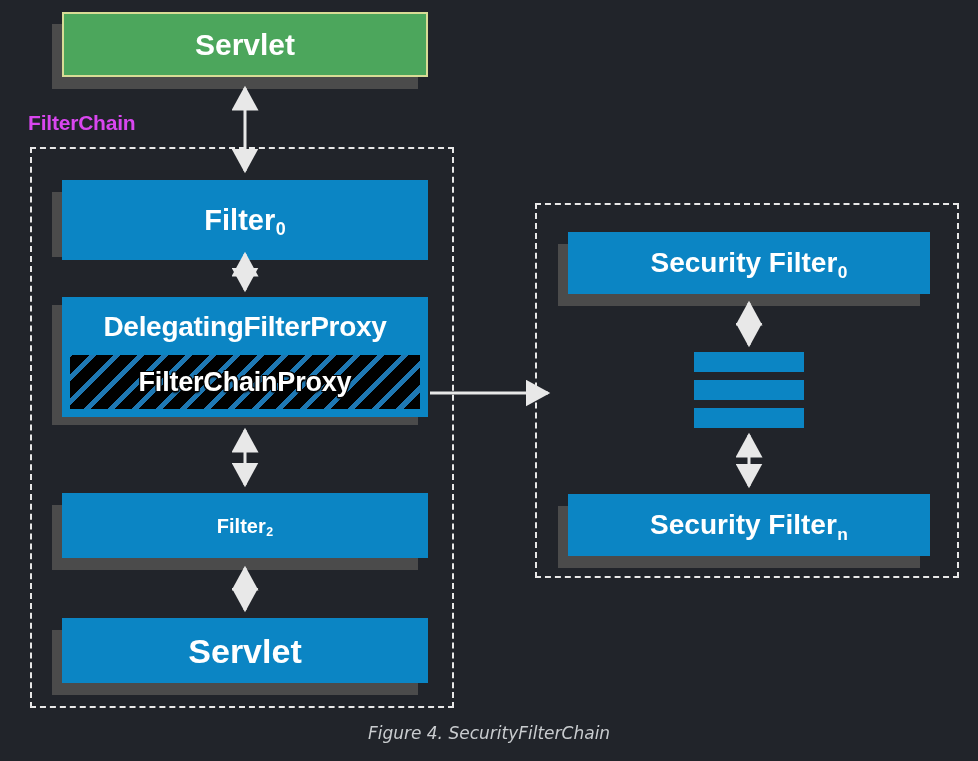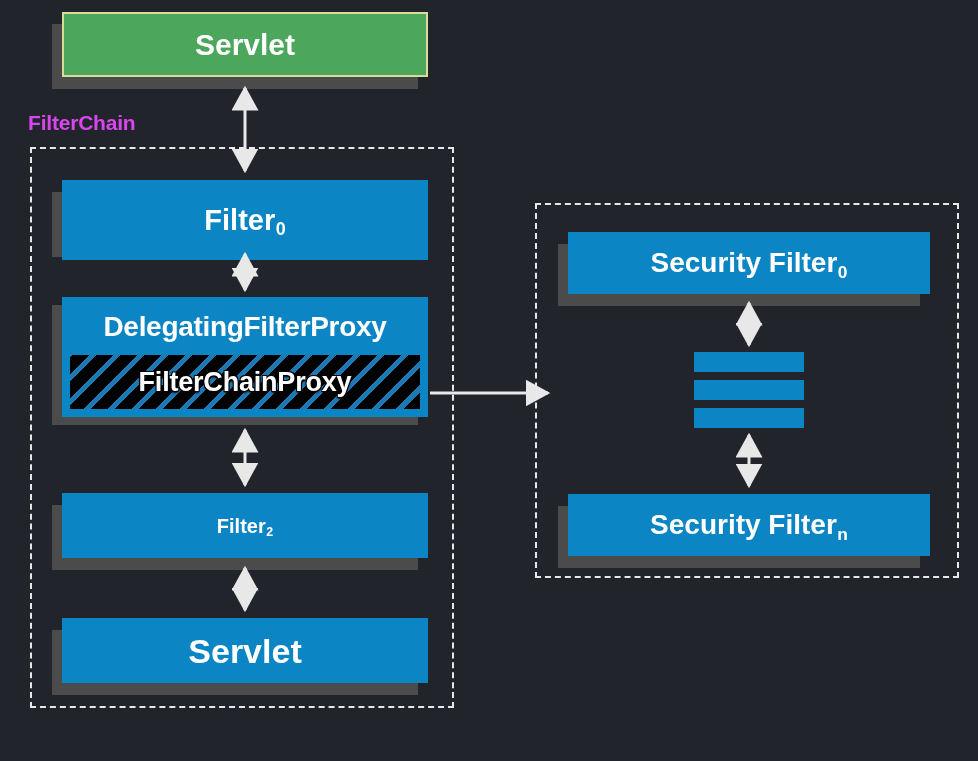--- a/index.html
+++ b/index.html
@@ -231,14 +231,15 @@
 
     <g>
       <line x1="749" y1="303" x2="749" y2="345" stroke="#E8E8E8" stroke-width="3" marker-start="url(#ah)" marker-end="url(#ah)"></line>
     </g>
 
     <g>
       <line x1="749" y1="435" x2="749" y2="486" stroke="#E8E8E8" stroke-width="3" marker-start="url(#ah)" marker-end="url(#ah)"></line>
     </g>
   </svg>
 
+  <div id="caption">Figure 4. SecurityFilterChain</div>
 
 </div>
 
 </body></html>

